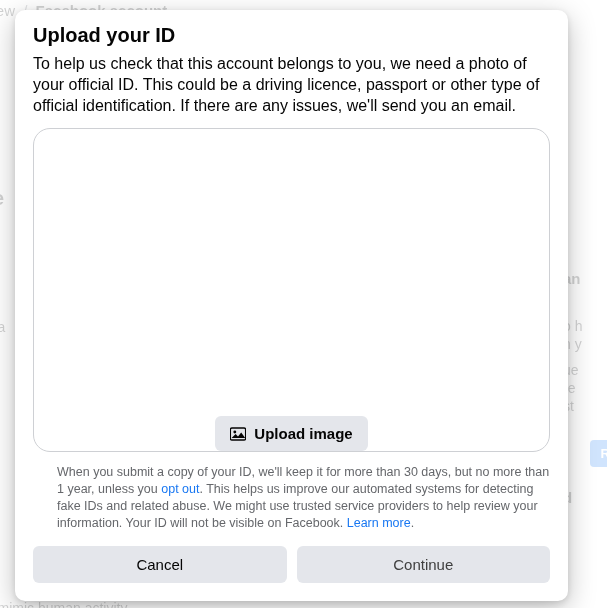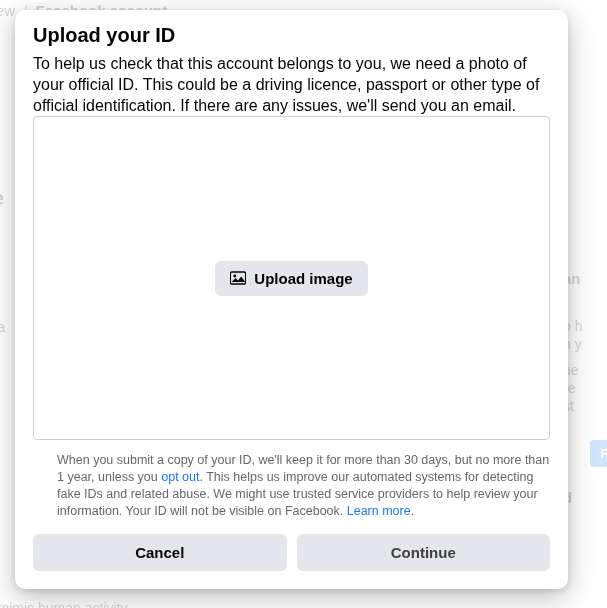--- a/index.html
+++ b/index.html
@@ -78,28 +78,29 @@
     .modal-title {
       font-size: 20px;
       font-weight: 800;
       color: #050505;
       margin-bottom: 6px;
     }
     .modal-desc {
       font-size: 16px;
       color: #050505;
       line-height: 1.32;
+      margin-bottom: 12px;
     }
     .upload-area {
       width: 100%;
       height: 324px;
       border: 1px solid #ced0d4;
-      border-radius: 4px;
+      border-radius: 17px;
       display: flex;
-      align-items: center;
+      align-items: flex-end;
       justify-content: center;
       margin-bottom: 12px;
     }
     .upload-btn {
       display: inline-flex;
       align-items: center;
       gap: 8px;
       background: #e4e6eb;
       border: none;
       border-radius: 6px;
@@ -130,21 +131,21 @@
     .btn-row {
       display: flex;
       gap: 10px;
     }
     .btn {
       flex: 1;
       border: none;
       border-radius: 6px;
       padding: 10px 7px;
       font-size: 15px;
-      font-weight: 700;
+      font-weight: 400;
       font-family: inherit;
       cursor: pointer;
     }
     .btn-cancel {
       background: #e4e6eb;
       color: #050505;
     }
     .btn-continue {
       background: #e4e6eb;
       color: #404040;

